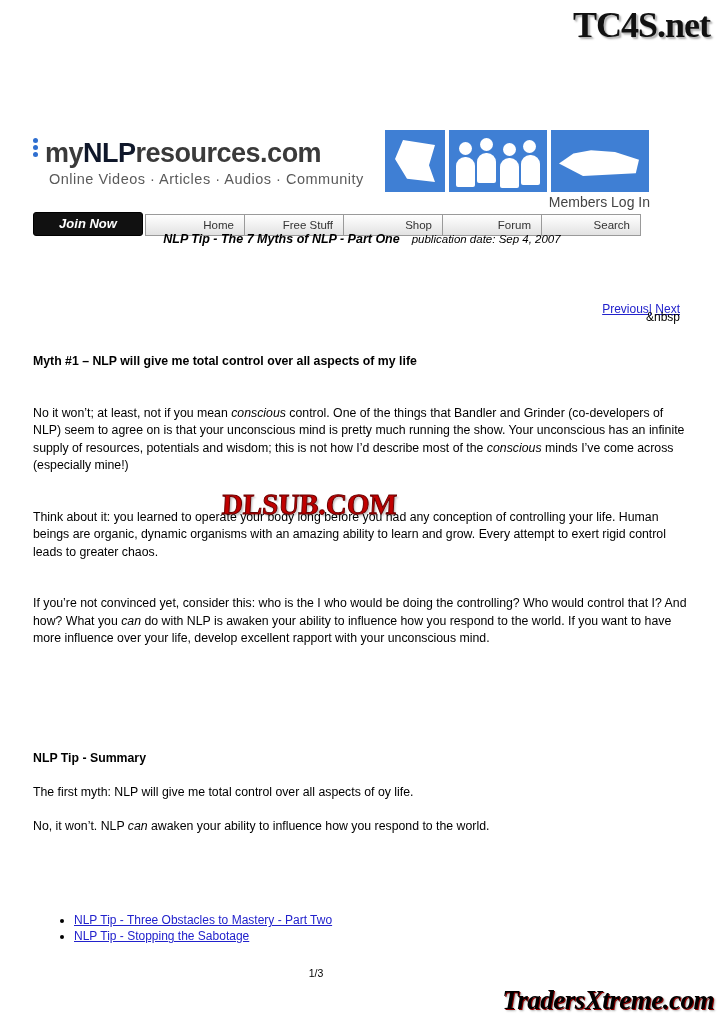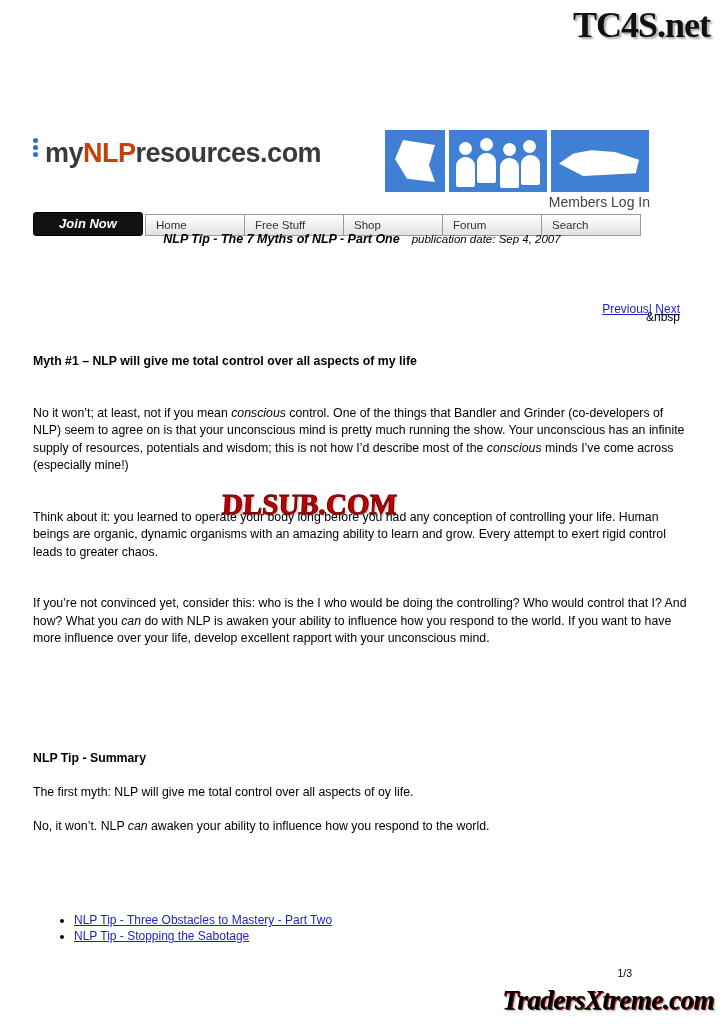--- a/index.html
+++ b/index.html
@@ -43,21 +43,21 @@
     top: 6px;
     width: 350px;
   }
   .logo-line1 {
     font-size: 27px;
     font-weight: bold;
     letter-spacing: -.5px;
     color: #3a3a3a;
     white-space: nowrap;
   }
-  .logo-line1 .blue { color: #c2410c; }
+  .logo-line1 .blue { color: #0f172a; }
   .logo-dots {
     display: inline-block;
     width: 12px;
     vertical-align: 3px;
   }
   .logo-dots i {
     display: block;
     width: 5px; height: 5px;
     background: #2f6fd0;
     border-radius: 50%;
@@ -127,21 +127,21 @@
     left: 0px;
     top: 82px;
     display: flex;
     align-items: flex-end;
   }
   .nav-btn {
     height: 20px;
     line-height: 20px;
     font-size: 11.5px;
     color: #333;
-    text-align: left;
+    text-align: right;
     background: linear-gradient(#ffffff,#e2e2e2);
     border: 1px solid #9a9a9a;
     border-right: none;
     padding: 0 10px;
     min-width: 78px;
     font-family: "Liberation Sans", sans-serif;
   }
   .nav-btn:last-child { border-right: 1px solid #9a9a9a; }
   .nav-join {
     height: 22px;
@@ -260,21 +260,21 @@
     text-decoration: underline;
     cursor: pointer;
   }
 
   
   .page-num {
     position: absolute;
     left: 0;
     top: 967px;
     width: 632px;
-    text-align: right;
+    text-align: center;
     font-size: 10.5px;
     color: #000;
   }
   .tx-watermark {
     position: absolute;
     right: 10px;
     bottom: 8px;
     font-family: "Liberation Serif", serif;
     font-weight: bold;
     font-style: italic;
@@ -303,20 +303,21 @@
 <body>
 
 <div class="tc4s">TC4S.net</div>
 
 <div class="header">
 
   <div class="logo-wrap">
     <div class="logo-line1">
       <span class="logo-dots"><i></i><i></i><i></i></span><span>my</span><span class="blue">NLP</span><span>resources.com</span>
     </div>
+    <div class="logo-line2">Online Videos · Articles · Audios · Community</div>
   </div>
 
   <div class="banner-imgs">
     <div class="banner-box">
       <span class="shape map-shape"></span>
     </div>
     <div class="banner-box wide">
       <span class="shape silhouette-head" style="left:10px"></span>
       <span class="shape silhouette-body" style="left:7px"></span>
       <span class="shape silhouette-head" style="left:31px;top:8px"></span>

